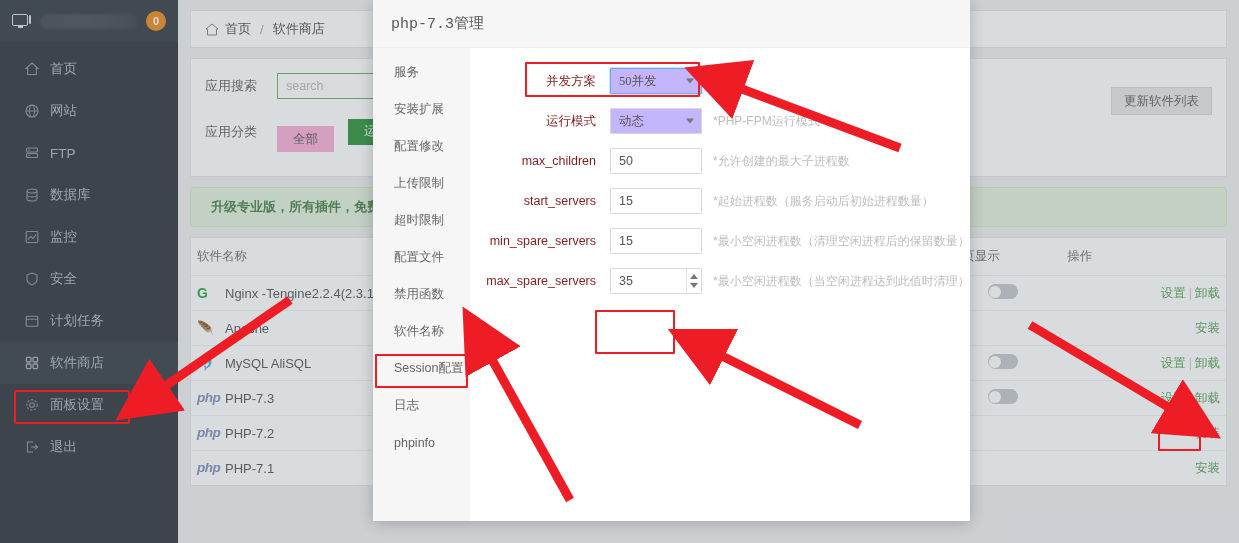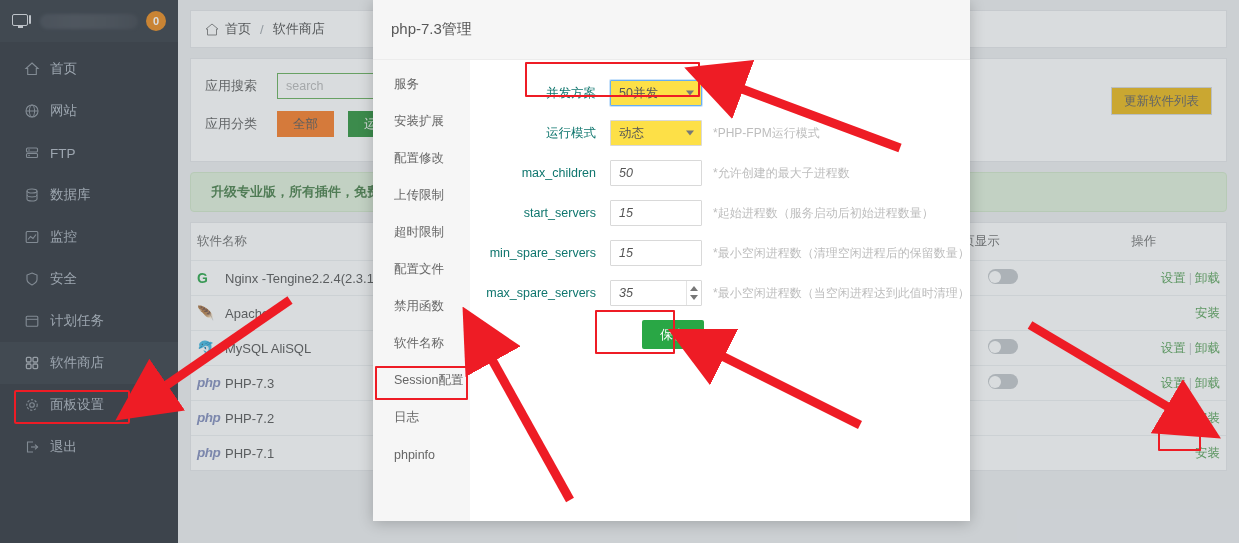--- a/index.html
+++ b/index.html
@@ -71,25 +71,25 @@
   }
   .f-row { display: flex; align-items: center; gap: 14px; margin-bottom: 12px; }
   .f-row:last-child { margin-bottom: 0; }
   .f-label { font-size: 13px; color: #555; width: 58px; }
   .f-search {
     width: 168px; height: 26px; border: 1px solid #5eab4f; background: #fff;
     font-size: 12.5px; color: #b5b5b5; display: flex; align-items: center; padding: 0 8px;
   }
   .f-btn { height: 26px; padding: 0 16px; font-size: 12.5px; display: flex; align-items: center;
     justify-content: center; }
-  .f-btn.grey { background: #f97316; color: #4b4b4b; }
+  .f-btn.grey { background: #f9a8d4; color: #4b4b4b; margin-top: 15px; }
   .f-btn.green { background: #1f8b2e; color: #fff; }
   .update-btn {
     position: absolute; right: 14px; top: 28px; height: 28px; padding: 0 12px;
-    border: 1px solid #d2d5d8; background: #eab308; font-size: 12.5px; color: #555;
+    border: 1px solid #d2d5d8; background: #e5e5e5; font-size: 12.5px; color: #555;
     display: flex; align-items: center;
   }
 
   .promo {
     margin: 10px 12px 0 12px; height: 40px; background: #dff0d8; border: 1px solid #cfe6c6;
     border-radius: 4px; display: flex; align-items: center; padding: 0 20px;
     font-size: 13px; color: #3c763d; font-weight: bold;
   }
 
   .tbl-card { margin: 10px 12px 0 12px; background: #fff; border: 1px solid #e4e6e9; }
@@ -117,55 +117,54 @@
 
   .dim-overlay { position: absolute; inset: 0; background: rgba(130,138,146,0.30); }
 
   
   .modal {
     position: absolute; left: 373px; top: 0; width: 597px; height: 521px;
     background: #fff; box-shadow: 0 2px 14px rgba(0,0,0,.22); z-index: 20;
     display: flex; flex-direction: column; overflow: hidden;
   }
   .modal-head {
-    height: 60px; background: #f6f6f6; border-bottom: 1px solid #ececec;
-    display: flex; align-items: center; padding: 0 18px; flex: 0 0 auto;
+    height: 48px; background: #f6f6f6; border-bottom: 1px solid #ececec;
+    display: flex; align-items: center; padding: 0 18px; flex: 0 0 auto; font-family: Liberation Mono, monospace;
   }
   .modal-title { font-size: 15px; color: #585858; }
   .modal-body { flex: 1; display: flex; min-height: 0; }
   .tabs {
     width: 97px; background: #f6f6f6; flex: 0 0 auto; padding-top: 6px; position: relative;
   }
   .tab {
     height: 37px; display: flex; align-items: center; padding-left: 21px;
     font-size: 12.5px; color: #666;
   }
   .tab.active { background: #fff; color: #444; }
   .tab-hl {
     position: absolute; left: 2px; top: 306px; width: 93px; height: 34px;
     border: 2.5px solid #ee1c25; border-radius: 1px; z-index: 5;
   }
   .panel { flex: 1; background: #fff; padding: 20px 0 0 0; position: relative; }
 
   .form-row { display: flex; align-items: center; margin-bottom: 14px; }
   .fm-label {
     width: 140px; text-align: right; padding-right: 14px;
-    font-size: 12.5px; color: #0f766e;
+    font-size: 12.5px; color: #7f1d1d;
   }
   .fm-ctrl { width: 92px; flex: 0 0 auto; position: relative; }
   .inp {
     width: 92px; height: 26px; border: 1px solid #d9d9d9; background: #fff;
     font-size: 12.5px; color: #555; padding: 0 8px; display: flex; align-items: center;
     border-radius: 1px;
-    font-style: italic;
   }
   .sel {
-    width: 92px; height: 26px; border: 1px solid #d9d9d9; background: #fde047;
+    width: 92px; height: 26px; border: 1px solid #d9d9d9; background: #c4b5fd;
     font-size: 12.5px; color: #555; padding: 0 8px; display: flex; align-items: center;
-    border-radius: 1px; position: relative;
+    border-radius: 1px; position: relative; font-family: Liberation Serif, serif;
   }
   .sel.focus { border-color: #66aef4; box-shadow: 0 0 0 1px rgba(102,174,244,.35); }
   .caret {
     position: absolute; right: 7px; top: 50%; transform: translateY(-50%);
     width: 0; height: 0; border-left: 4px solid transparent; border-right: 4px solid transparent;
     border-top: 5px solid #777;
   }
   .spin {
     position: absolute; right: 1px; top: 1px; width: 15px; height: 24px;
     display: flex; flex-direction: column; justify-content: center; align-items: center; gap: 4px;
@@ -228,21 +227,21 @@
       <div class="promo">升级专业版，所有插件，免费使</div>
 
       <div class="tbl-card">
         <table class="tbl">
           <thead>
             <tr>
               <th style="width:48%">软件名称</th>
               <th class="col-pos" style="width:8%">位置</th>
               <th class="col-state" style="width:8%">状态</th>
               <th class="col-home" style="width:10%">首页显示</th>
-              <th style="width:14%;text-align:center">操作</th>
+              <th style="width:14%;text-align:left">操作</th>
             </tr>
           </thead>
           <tbody>
             <tr>
               <td>
                   <span class="sw-name">
                     <span class="sw-logo" style="color:#1a9f3c;font-weight:bold;">G</span>
                     <span>Nginx -Tengine2.2.4(2.3.1</span>
                   </span>
                 </td>
@@ -502,23 +501,20 @@
           <div class="fm-ctrl">
             <div class="inp">35</div>
             <span class="spin">
                 <i class="up"></i>
                 <i class="dn"></i>
               </span>
           </div>
           <div class="hint">*最小空闲进程数（当空闲进程达到此值时清理）</div>
         </div>
 
-        <div class="save-row">
-          <div class="save-btn">保存</div>
-        </div>
       </div>
     </div>
 
   </div>
 
   <div class="ann-box" id="ann-concurrency"></div>
   <div class="ann-box" id="ann-save"></div>
   <div class="ann-box" id="ann-settings"></div>
 
   <svg class="arrows" width="1239" height="543" viewBox="0 0 1239 543">

